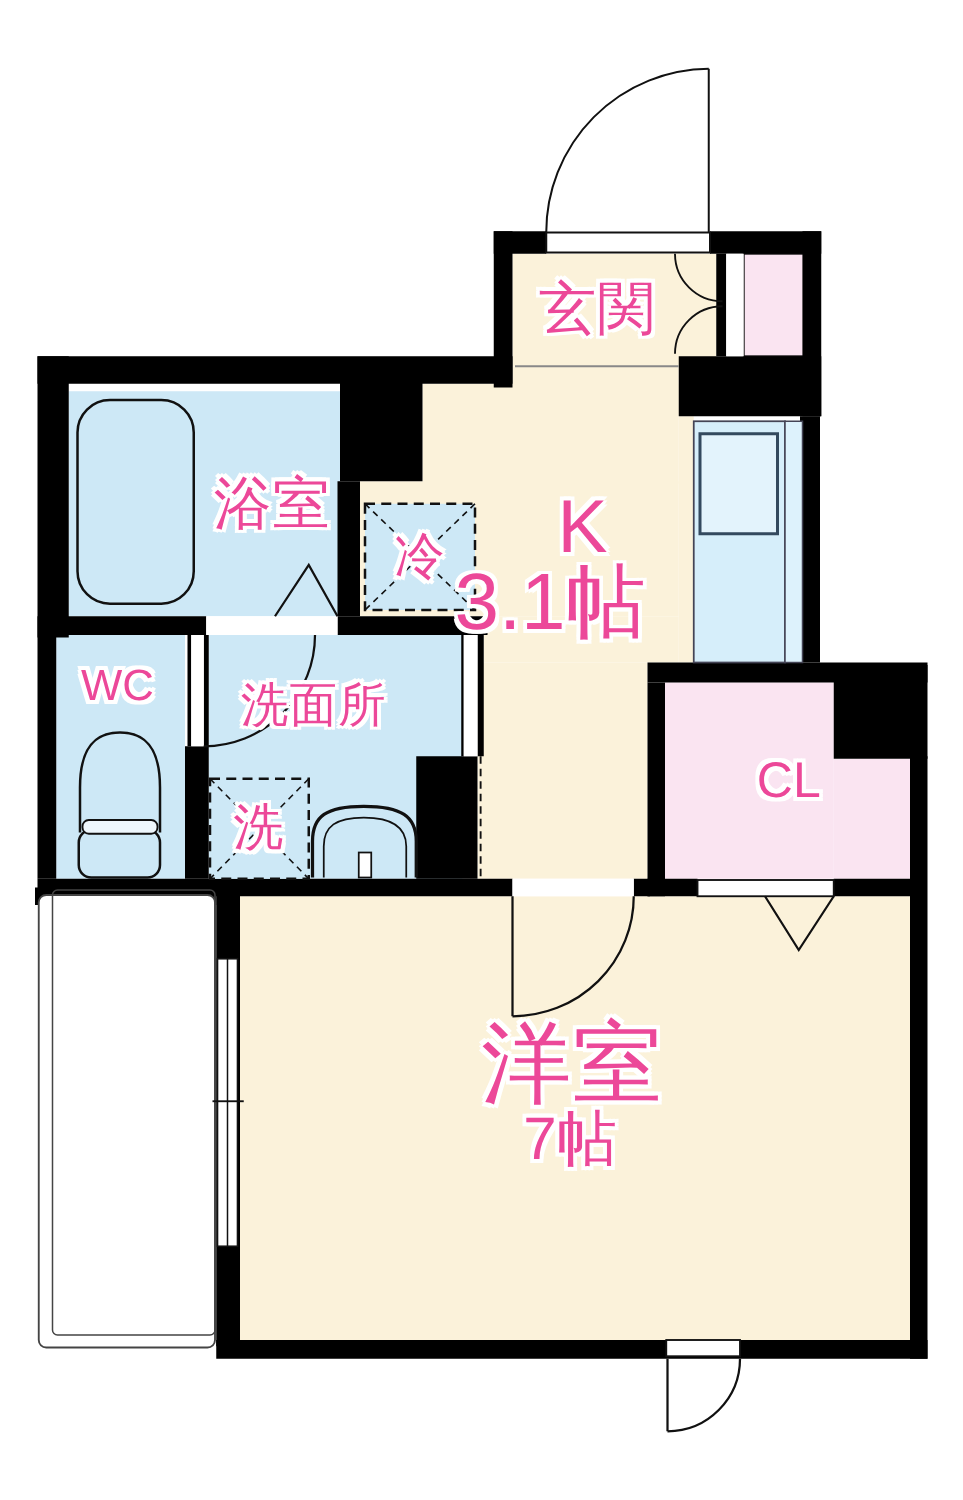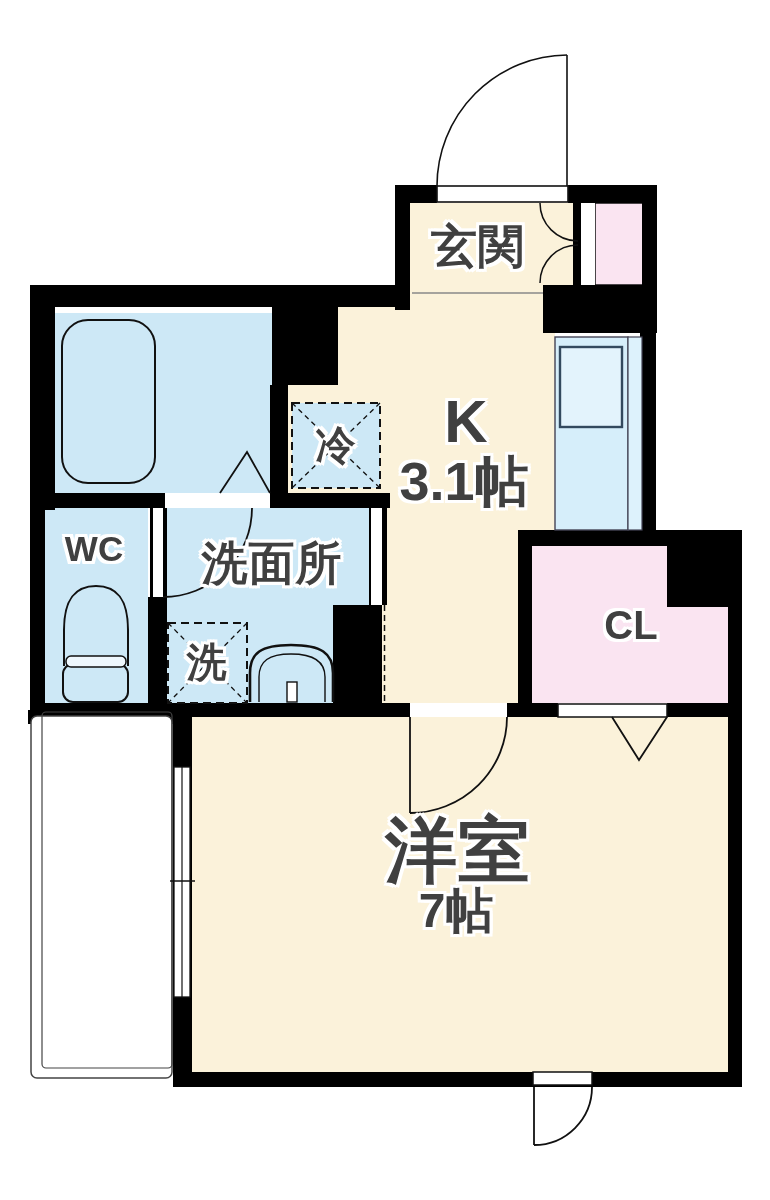--- a/index.html
+++ b/index.html
@@ -1,19 +1,19 @@
 <!DOCTYPE html>
 <html><head>
 <meta charset="utf-8">
 <style>
   html,body{margin:0;padding:0;background:#fff;}
   .plan{position:relative;width:770px;height:1200px;background:#ffffff;overflow:hidden;
         font-family:"Liberation Sans","DejaVu Sans",sans-serif;}
   .plan svg{position:absolute;left:0;top:0;}
-  .lbl{position:absolute;transform:translate(-50%,-50%);font-weight:bold;color:#404040;
+  .lbl{position:absolute;transform:translate(-50%,-50%);font-weight:normal;color:#ec4899;
        white-space:nowrap;letter-spacing:1px;
        text-shadow:-3px 0 0 #fff,3px 0 0 #fff,0 -3px 0 #fff,0 3px 0 #fff,
                    -2px -2px 0 #fff,2px 2px 0 #fff,-2px 2px 0 #fff,2px -2px 0 #fff,
                    -3px -3px 0 #fff,3px 3px 0 #fff,-3px 3px 0 #fff,3px -3px 0 #fff;}
 </style>
 </head>
 <body>
 
 <div class="plan">
 
@@ -146,22 +146,23 @@
   </g>
 
   <g>
     <rect x="168" y="623" width="79" height="80" fill="#cde8f6" stroke="#111" stroke-width="2" stroke-dasharray="8,5"></rect>
     <line x1="168" y1="623" x2="247" y2="703" stroke="#111" stroke-width="1.3" stroke-dasharray="5,4"></line>
     <line x1="247" y1="623" x2="168" y2="703" stroke="#111" stroke-width="1.3" stroke-dasharray="5,4"></line>
   </g>
 </svg>
 
   <div class="lbl" style="left:478px;top:247px;font-size:46px;">玄関</div>
+  <div class="lbl" style="left:218px;top:403px;font-size:46px;">浴室</div>
   <div class="lbl" style="left:94px;top:549px;font-size:35px;letter-spacing:0;">WC</div>
-  <div class="lbl" style="left:272px;top:564px;font-size:46px;">洗面所</div>
+  <div class="lbl" style="left:251px;top:564px;font-size:38px;">洗面所</div>
   <div class="lbl" style="left:336px;top:445px;font-size:40px;">冷</div>
   <div class="lbl" style="left:207px;top:662px;font-size:40px;">洗</div>
   <div class="lbl" style="left:466px;top:421px;font-size:60px;letter-spacing:0;">K</div>
-  <div class="lbl" style="left:464px;top:482px;font-size:54px;letter-spacing:0;">3.1帖</div>
+  <div class="lbl" style="left:440px;top:482px;font-size:64px;letter-spacing:0;">3.1帖</div>
   <div class="lbl" style="left:631px;top:625px;font-size:40px;letter-spacing:0;">CL</div>
   <div class="lbl" style="left:458px;top:851px;font-size:72px;">洋室</div>
   <div class="lbl" style="left:456px;top:911px;font-size:48px;letter-spacing:0;">7帖</div>
 </div>
 
 </body></html>

